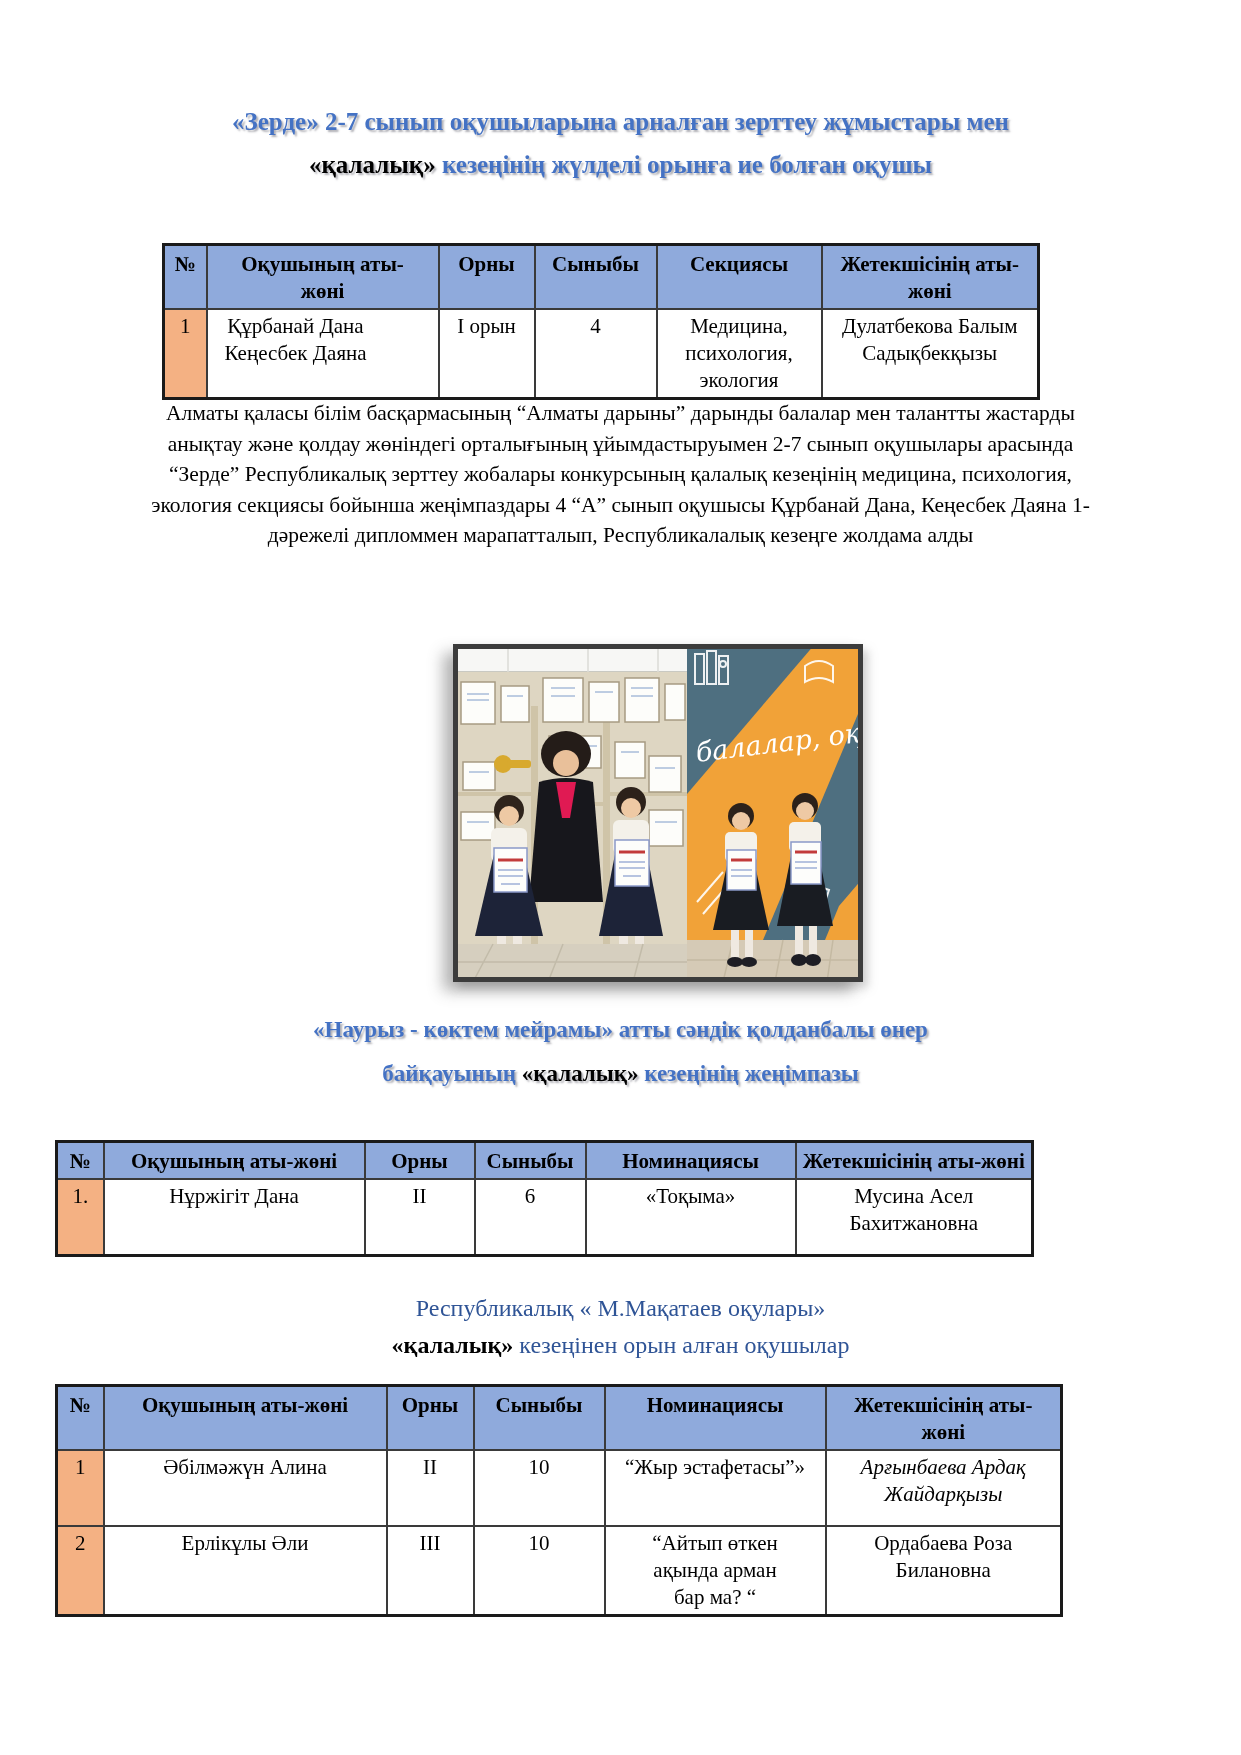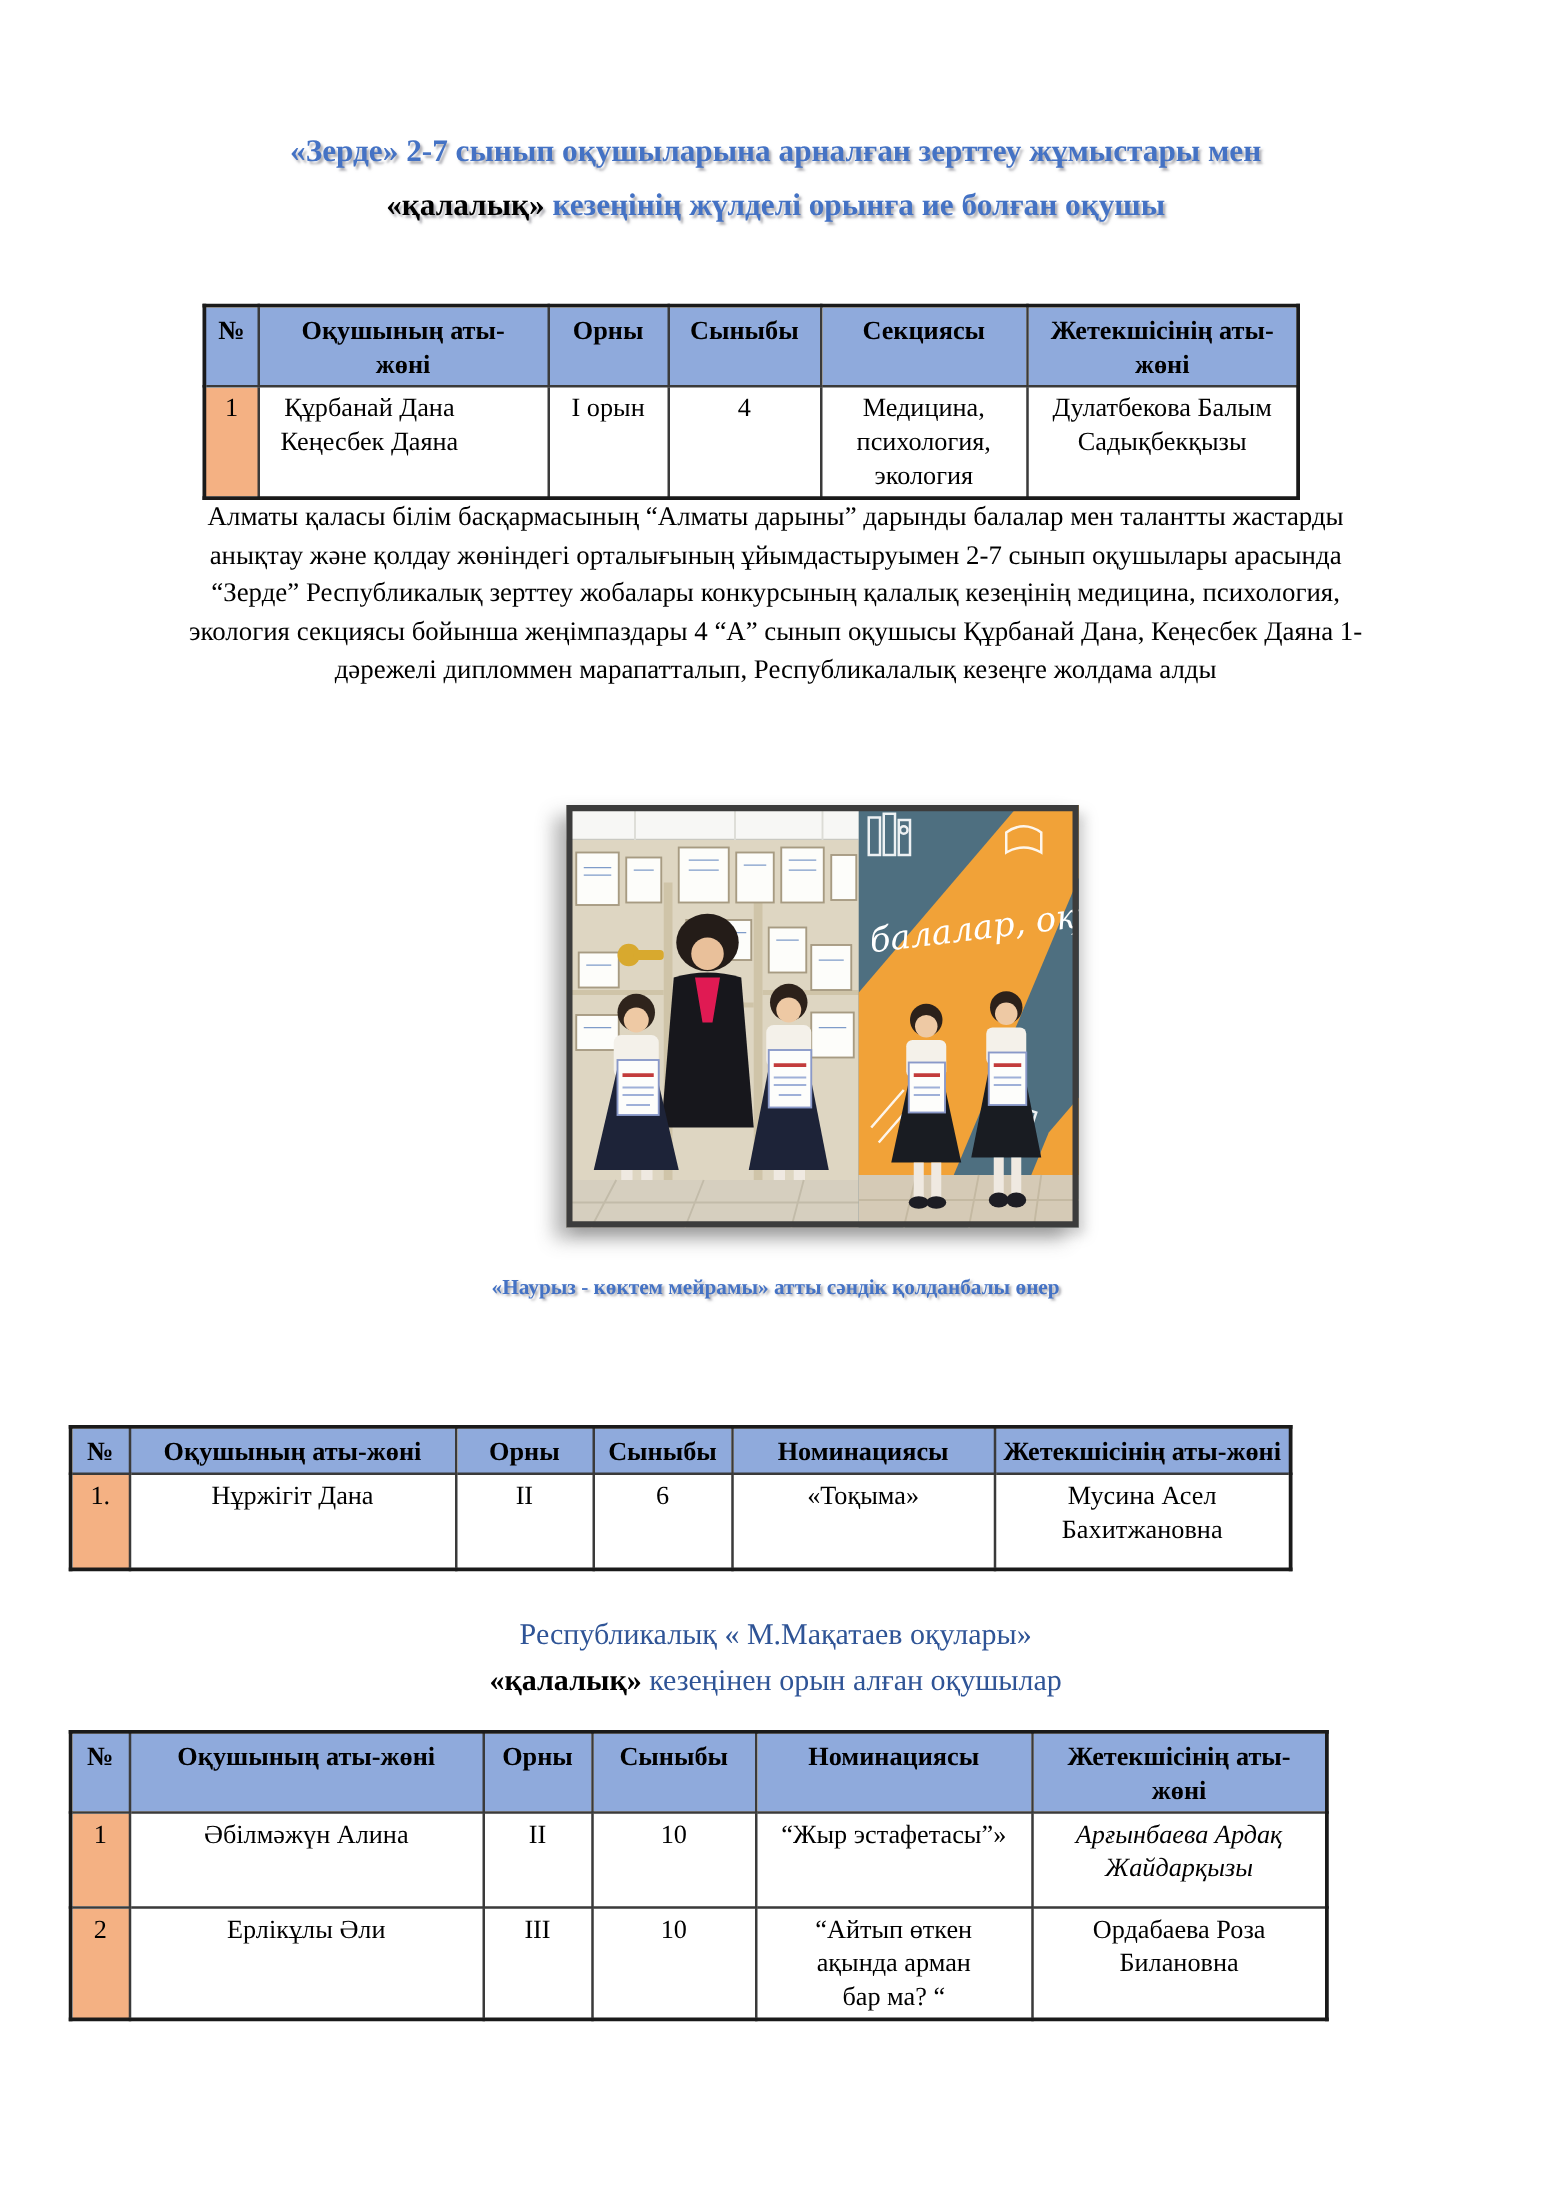--- a/index.html
+++ b/index.html
@@ -7,21 +7,21 @@
     position:relative;width:1241px;height:1755px;background:#ffffff;
     font-family:"Liberation Serif","DejaVu Serif",serif;color:#000;overflow:hidden;
   }
   
   .heading{
     position:absolute;left:0;width:100%;text-align:center;
     font-weight:bold;color:#4472c4;
     text-shadow:2px 2px 2px rgba(110,110,120,0.55);
   }
   .heading-1{top:100px;font-size:25px;line-height:43px;}
-  .heading-2{top:1008px;font-size:17px;line-height:44px;}
+  .heading-2{top:1008px;font-size:23px;line-height:44px;}
   .heading-3{
     top:1290px;font-size:24px;line-height:37px;color:#2f5496;
     font-weight:normal;text-shadow:none;
   }
   .black-part{color:#000000;font-weight:bold;}
   
   table.doc{
     position:absolute;border-collapse:collapse;table-layout:fixed;
     font-size:21px;line-height:27px;background:#fff;
     border:3px solid #1a1a1a;
@@ -197,20 +197,21 @@
         <rect x="356" y="282" width="8" height="30" fill="#efe9e1"></rect>
       <ellipse cx="346" cy="316" rx="8" ry="6" fill="#1d1d24"></ellipse>
         <ellipse cx="360" cy="316" rx="8" ry="6" fill="#1d1d24"></ellipse>
 
       <rect x="2.5" y="2.5" width="405" height="333" fill="none" stroke="#3c3c3c" stroke-width="5"></rect>
     </svg>
   </div>
 
   <div class="heading heading-2">
     <div>«Наурыз - көктем мейрамы» атты сәндік қолданбалы өнер</div>
+    <div><span>байқауының </span><span class="black-part">«қалалық»</span><span> кезеңінің жеңімпазы</span></div>
   </div>
 
   <table class="doc" id="table2">
     <colgroup>
       <col style="width:47px">
         <col style="width:261px">
         <col style="width:110px">
       <col style="width:111px">
         <col style="width:210px">
         <col style="width:237px">

